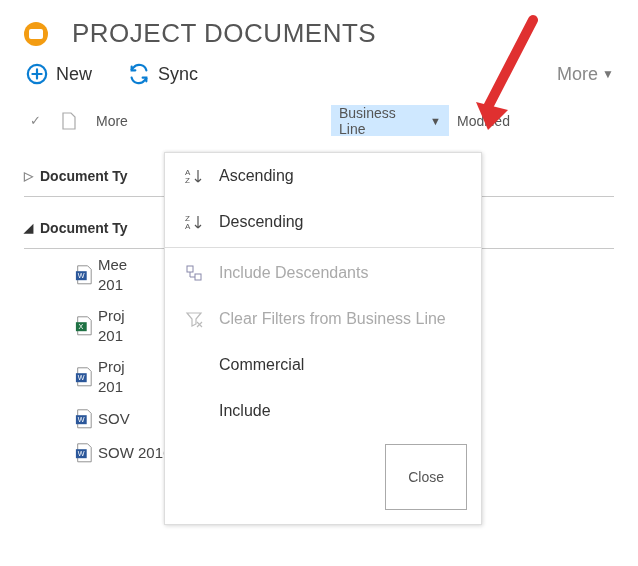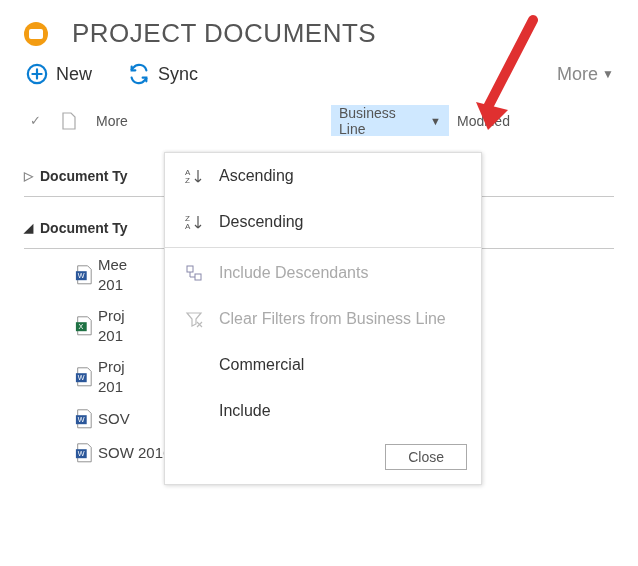--- a/index.html
+++ b/index.html
@@ -38,21 +38,21 @@
 .cell-lob  { width: 110px; }
 .cell-mod  { width: 90px; }
 
 .dropdown { position: absolute; top: 152px; left: 164px; width: 318px; background: #fff; box-shadow: 1px 1px 4px rgba(0,0,0,0.15), -1px -1px 3px rgba(0,0,0,0.05); border: 1px solid #ddd; }
 .dd-item { display: flex; align-items: center; height: 46px; padding: 0 18px; gap: 14px; font-size: 16px; color: #333; cursor: pointer; }
 .dd-item.disabled { color: #aaa; cursor: default; }
 .dd-sep { border-top: 1px solid #ddd; margin: 2px 0; }
 .dd-icon { width: 22px; display: flex; align-items: center; justify-content: center; }
 .dd-filter-option { padding-left: 54px; }
 .dd-footer { display: flex; justify-content: flex-end; padding: 10px 14px 14px; }
-.dd-close-btn { border: 1px solid #aaa; background: #fff; padding: 4px 22px; font-size: 14px; color: #555; cursor: pointer; }
+.dd-close-btn { border: 1px solid #aaa; background: #fff; padding: 24px 22px; font-size: 14px; color: #555; cursor: pointer; }
 
 .red-arrow { position: absolute; top: 12px; left: 468px; pointer-events: none; }
 
 svg { display: block; }
 </style>
 </head>
 <body>
 
 <div class="container">
 

